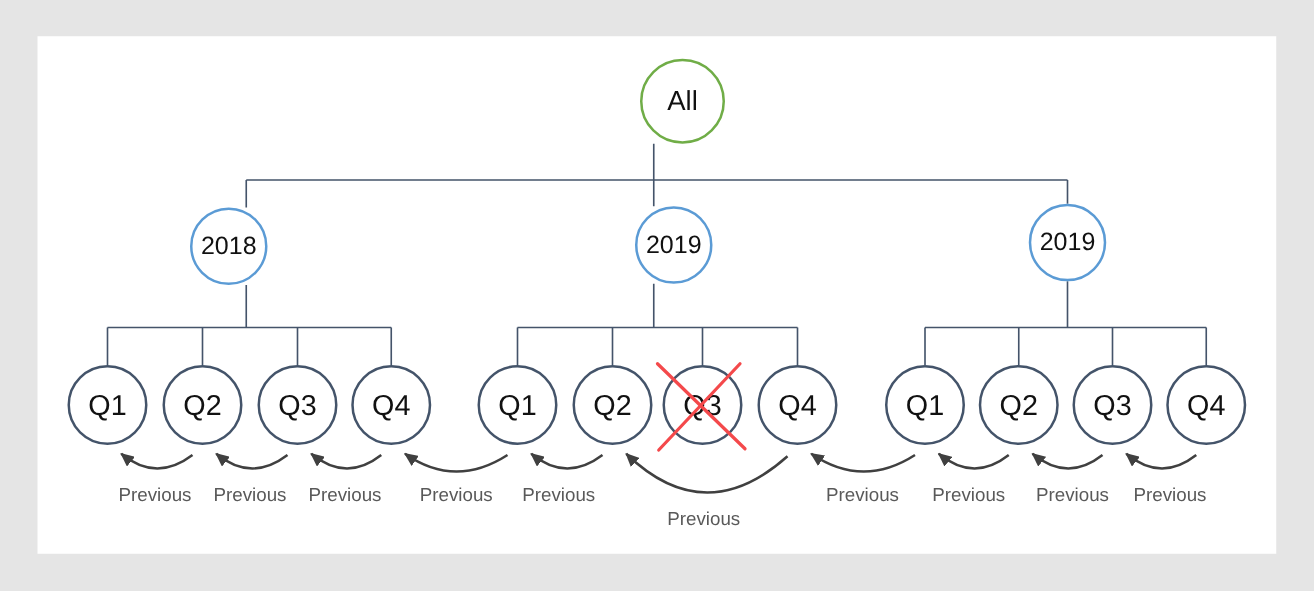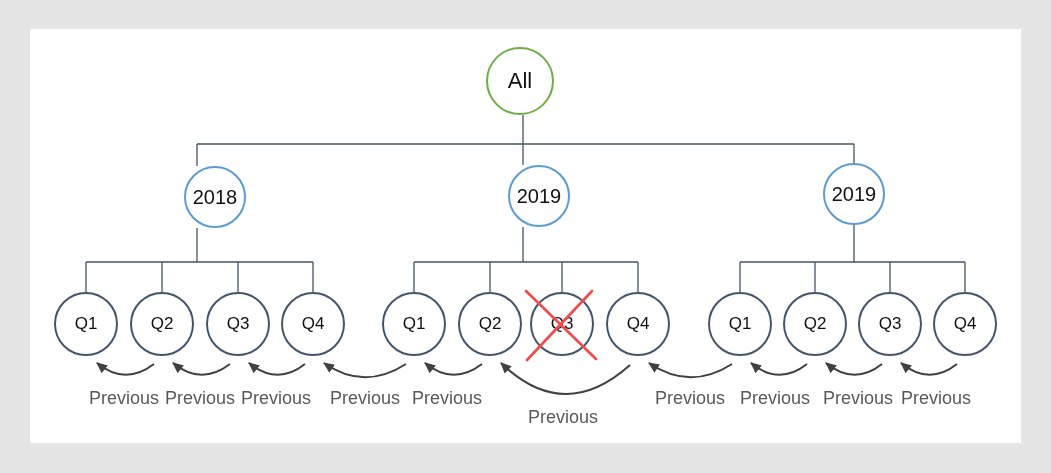--- a/index.html
+++ b/index.html
@@ -50,28 +50,28 @@
     font-size: 22px;
   }
   .node-year {
     width: 62px; height: 62px;
     border: 2px solid #5B9BD5;
     font-size: 20px;
   }
   .node-quarter {
     width: 64px; height: 64px;
     border: 2px solid #44546A;
-    font-size: 17px;
+    font-size: 23px;
   }
   .prev-label {
     position: absolute;
     z-index: 2;
     transform: translateX(-50%);
     color: #595959;
-    font-size: 18px;
+    font-size: 15px;
     white-space: nowrap;
   }
 </style>
 </head>
 <body>
 
 <div class="stage">
   <div class="card"></div>
 
   <svg id="lines-layer" class="layer">
@@ -103,25 +103,25 @@
       <path d="M406,364 Q364,391 324,363" marker-end="url(#arrowhead)"></path>
       <path d="M482,364 Q453,386 425,363" marker-end="url(#arrowhead)"></path>
       <path d="M630,365 Q564,424 501,363" marker-end="url(#arrowhead)"></path>
       <path d="M732,364 Q690,391 649,363" marker-end="url(#arrowhead)"></path>
       <path d="M807,364 Q779,386 751,363" marker-end="url(#arrowhead)"></path>
       <path d="M882,364 Q854,386 826,363" marker-end="url(#arrowhead)"></path>
       <path d="M957,364 Q929,386 901,363" marker-end="url(#arrowhead)"></path>
     </g>
   </svg>
 
-  <div class="node node-root" style="left:486px; top:47px;">
+  <div class="node node-root" style="left:512px; top:47px;">
     <span>All</span>
   </div>
 
-  <div class="node node-year" style="left:184px; top:166px;">
+  <div class="node node-year" style="left:152px; top:166px;">
     <span>2018</span>
   </div>
   <div class="node node-year" style="left:508px; top:165px;">
     <span>2019</span>
   </div>
   <div class="node node-year" style="left:823px; top:163px;">
     <span>2019</span>
   </div>
 
   <div class="node node-quarter" style="left:54px;  top:292px;">

